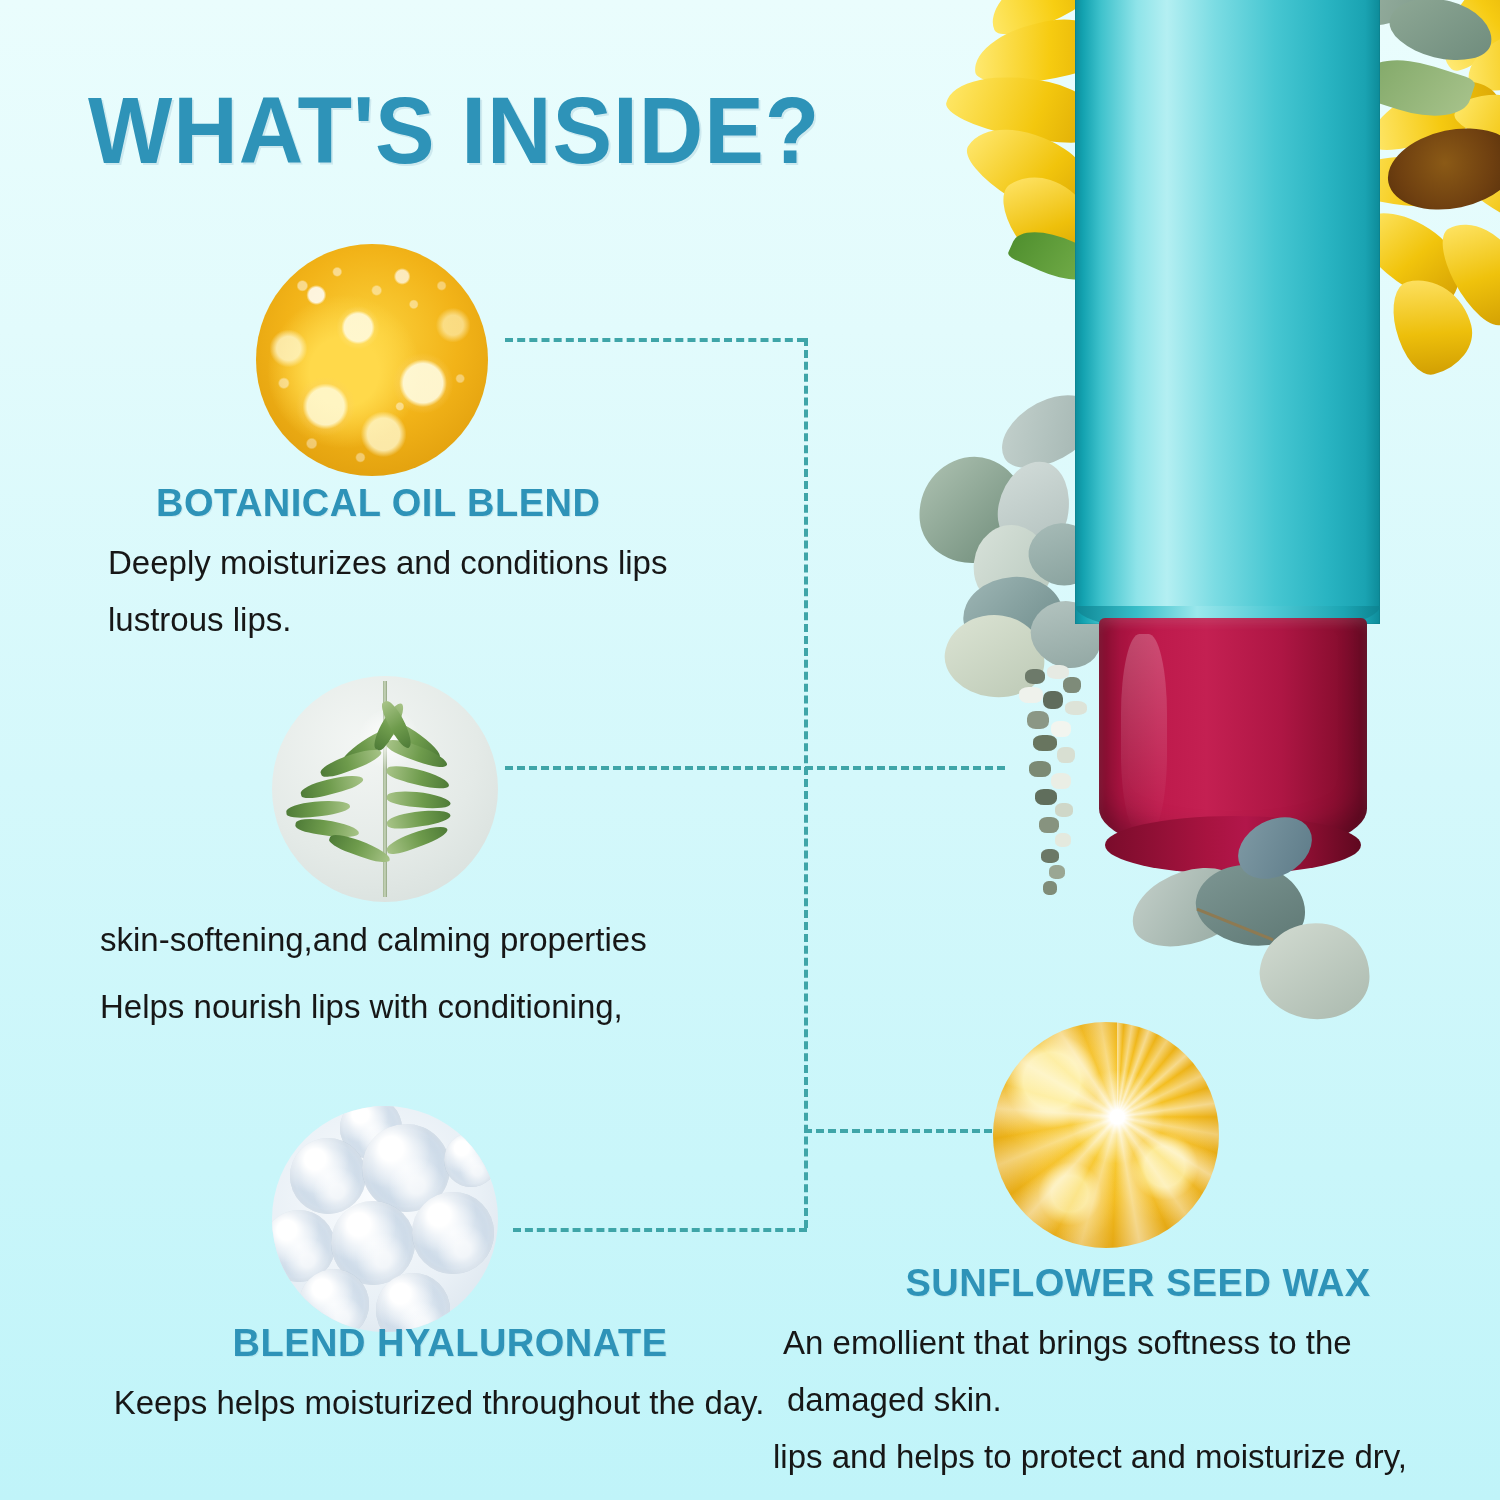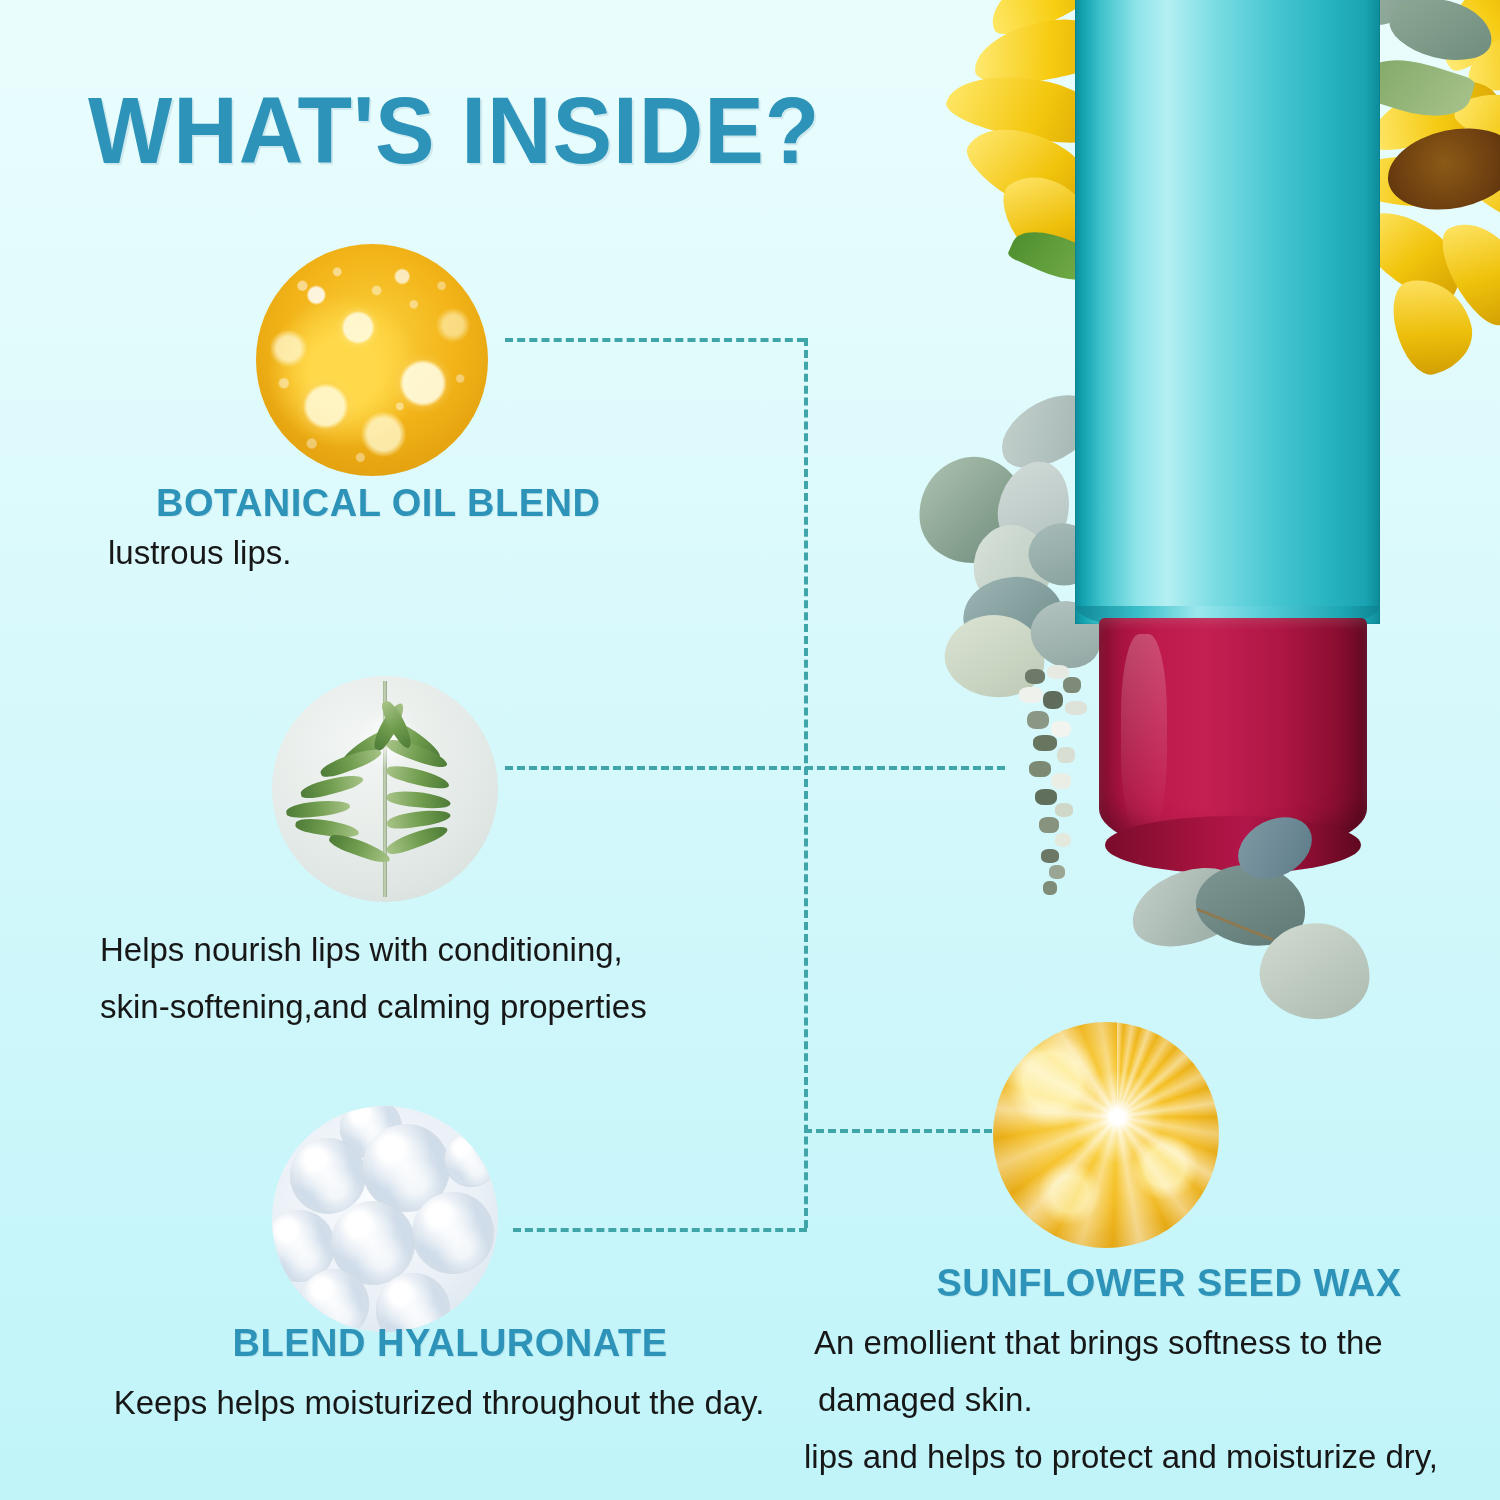--- a/index.html
+++ b/index.html
@@ -256,20 +256,21 @@
 
   <div class="dash-h" style="left:505px;top:338px;width:300px;"></div>
   <div class="dash-v" style="left:804px;top:338px;height:890px;"></div>
   <div class="dash-h" style="left:505px;top:766px;width:500px;"></div>
   <div class="dash-h" style="left:804px;top:1129px;width:200px;"></div>
   <div class="dash-h" style="left:513px;top:1228px;width:294px;"></div>
 
   <div class="circ oil-blend" style="left:256px;top:244px;width:232px;height:232px;"></div>
   <div class="blk" style="left:108px;top:482px;width:640px;">
     <h3 style="padding-left:48px;">BOTANICAL OIL BLEND</h3>
+    <p style="margin-top:10px;">Deeply moisturizes and conditions lips</p>
     <p>lustrous lips.</p>
   </div>
 
   <div class="circ rosemary" style="left:272px;top:676px;width:226px;height:226px;">
     <div class="stem"></div>
     <div class="glow"></div>
     <div class="lf" style="left:26%;top:20%; transform:rotate(-34deg);"></div>
     <div class="lf r" style="left:51%;top:17%; transform:rotate(34deg);"></div>
     <div class="lf" style="left:20%;top:30%; transform:rotate(-20deg);"></div>
     <div class="lf r" style="left:51%;top:26%; transform:rotate(20deg);"></div>
@@ -278,42 +279,42 @@
     <div class="lf" style="left:6%; top:54%; transform:rotate(-6deg);"></div>
     <div class="lf r" style="left:51%;top:50%; transform:rotate(6deg);"></div>
     <div class="lf" style="left:10%;top:66%; transform:rotate(8deg);"></div>
     <div class="lf r" style="left:51%;top:62%; transform:rotate(-8deg);"></div>
     <div class="lf" style="left:24%;top:78%; transform:rotate(20deg);"></div>
     <div class="lf r" style="left:51%;top:74%; transform:rotate(-20deg);"></div>
     <div class="lf" style="left:34%;top:9%;  transform:rotate(-62deg);width:52px;"></div>
     <div class="lf r" style="left:50%;top:8%;  transform:rotate(62deg);width:52px;"></div>
   </div>
   <div class="blk center" style="left:100px;top:912px;width:640px;">
+    <p>skin-softening,and calming properties</p>
     <p style="margin-top:10px;">Helps nourish lips with conditioning,</p>
-    <p>skin-softening,and calming properties</p>
   </div>
 
   <div class="circ bubbles" style="left:272px;top:1106px;width:226px;height:226px;">
     <div class="b" style="left:30%;top:-4%;width:62px;height:62px;"></div>
     <div class="b" style="left:8%; top:14%;width:76px;height:76px;"></div>
     <div class="b" style="left:40%;top:8%; width:88px;height:88px;"></div>
     <div class="b" style="left:-4%;top:46%;width:72px;height:72px;"></div>
     <div class="b" style="left:26%;top:42%;width:84px;height:84px;"></div>
     <div class="b" style="left:62%;top:38%;width:82px;height:82px;"></div>
     <div class="b" style="left:12%;top:72%;width:70px;height:70px;"></div>
     <div class="b" style="left:46%;top:74%;width:74px;height:74px;"></div>
     <div class="b" style="left:76%;top:12%;width:54px;height:54px;"></div>
   </div>
   <div class="blk center" style="left:90px;top:1322px;width:690px;">
     <h3 style="padding-left:30px;">BLEND HYALURONATE</h3>
     <p style="margin-top:10px;text-align:center;padding-left:8px;">Keeps helps moisturized throughout the day.</p>
   </div>
 
   <div class="circ wax" style="left:993px;top:1022px;width:226px;height:226px;"></div>
-  <div class="blk center" style="left:800px;top:1262px;width:640px;">
+  <div class="blk center" style="left:769px;top:1262px;width:640px;">
     <h3 style="padding-left:98px;">SUNFLOWER SEED WAX</h3>
     <p style="margin-top:10px;padding-left:14px;">An emollient that brings softness to the</p>
     <p style="padding-left:18px;">damaged skin.</p>
     <p style="padding-left:4px;">lips and helps to protect and moisturize dry,</p>
   </div>
 
   <div id="title">WHAT'S INSIDE?</div>
 
 </div>
 

